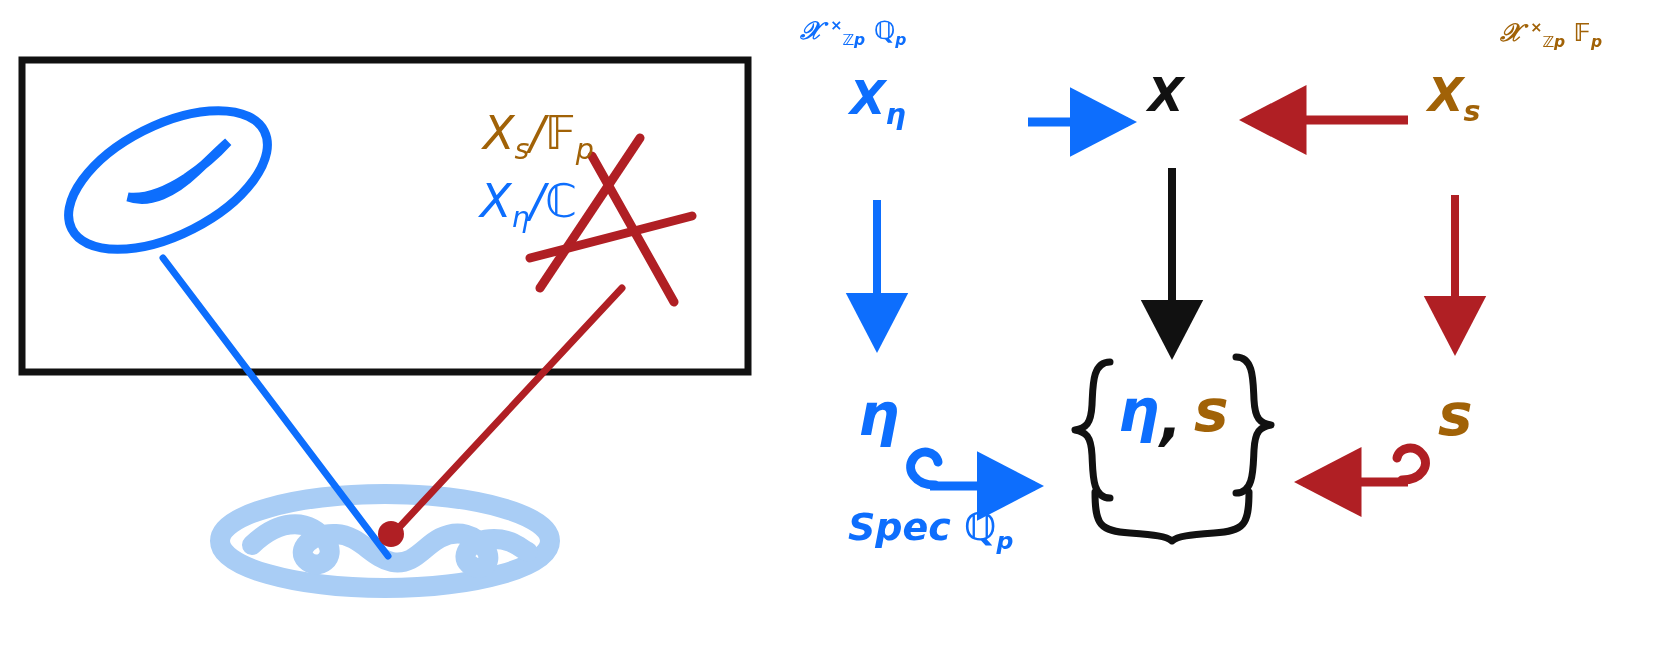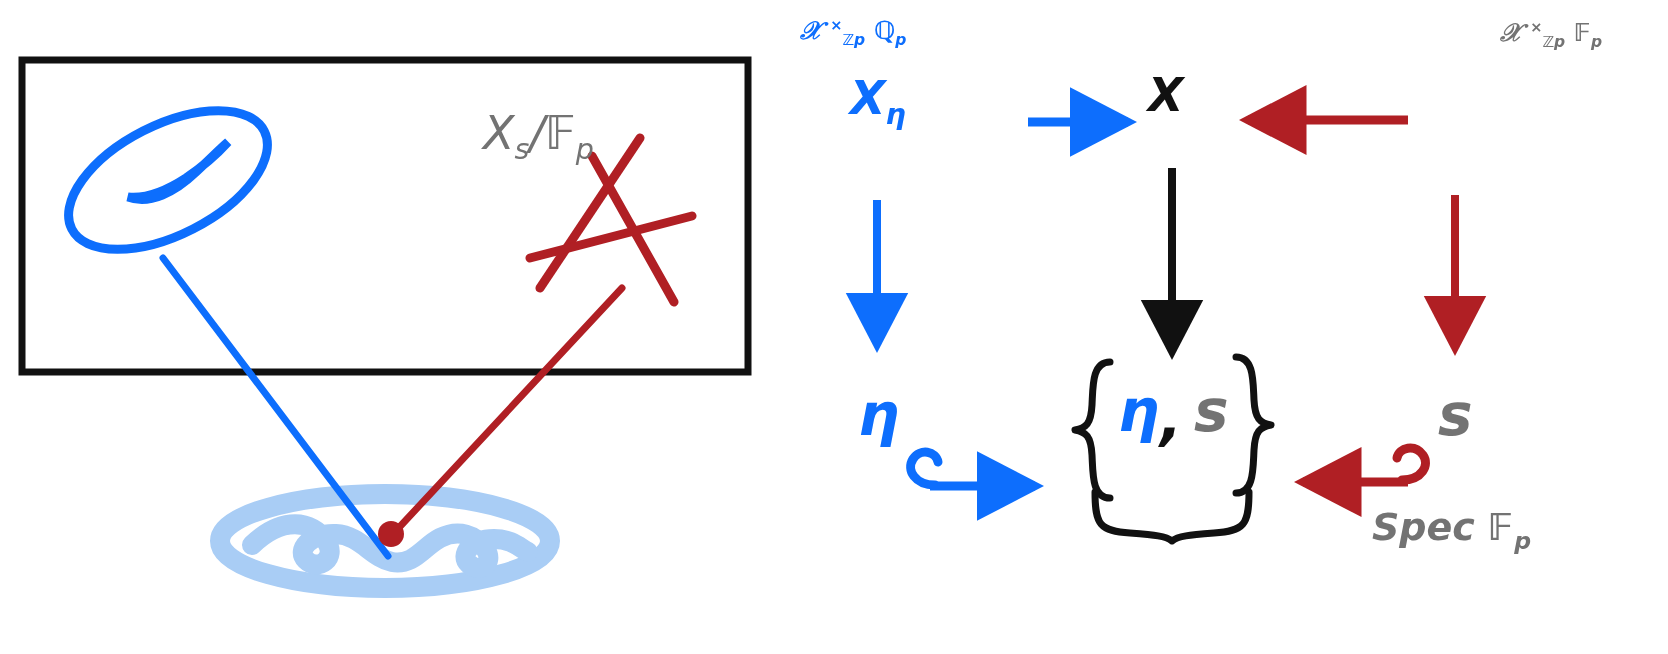--- a/index.html
+++ b/index.html
@@ -32,21 +32,21 @@
     font-family: "DejaVu Serif", serif;
     line-height: 1;
     user-select: none;
   }
   .hand {
     font-family: "DejaVu Sans", sans-serif;
     font-weight: 700;
     font-style: italic;
   }
   .blue   { color: #0d6efd; }
-  .red    { color: #737373; }
+  .red    { color: #a16207; }
   .black  { color: #111111; }
   .sub {
     font-size: 0.62em;
     vertical-align: sub;
     font-style: italic;
   }
   .supx {
     font-size: 0.58em;
     vertical-align: super;
   }
@@ -163,20 +163,23 @@
     <path d="M 1110 362 C 1092 362, 1093 386, 1092 405
              C 1091 424, 1086 428, 1075 430
              C 1086 432, 1091 436, 1092 455
              C 1093 474, 1092 498, 1110 498" fill="none" stroke="#111111" stroke-width="7" stroke-linecap="round" stroke-linejoin="round"></path>
     <path d="M 1236 357 C 1254 357, 1253 381, 1254 400
              C 1255 419, 1260 423, 1271 425
              C 1260 427, 1255 431, 1254 450
              C 1253 469, 1254 493, 1236 493" fill="none" stroke="#111111" stroke-width="7" stroke-linecap="round" stroke-linejoin="round"></path>
   </svg>
 
+  <div class="txt hand blue fiber-lbl" style="left:480px; top:178px;">
+    <span>X</span><span class="sub">η</span><span>/ℂ</span>
+  </div>
 
   <div class="txt hand red fiber-lbl" style="left:483px; top:110px;">
     <span>X</span><span class="sub">s</span><span>/𝔽</span><span class="sub">p</span>
   </div>
 
   <div class="txt hand blue small-ann" style="left:800px; top:18px;">
     <span>𝒳</span>&nbsp;<span class="supx">×</span><span class="sub">ℤp</span>&nbsp;<span>ℚ</span><span class="sub">p</span>
   </div>
 
   <div class="txt hand blue big-sym" style="left:850px; top:75px;">
@@ -184,38 +187,41 @@
   </div>
 
   <div class="txt hand black big-sym" style="left:1148px; top:72px;">
     <span>X</span>
   </div>
 
   <div class="txt hand red small-ann" style="left:1500px; top:20px;">
     <span>𝒳</span>&nbsp;<span class="supx">×</span><span class="sub">ℤp</span>&nbsp;<span>𝔽</span><span class="sub">p</span>
   </div>
 
+  <div class="txt hand red big-sym" style="left:1428px; top:72px;">
+    <span>X</span><span class="sub">s</span>
+  </div>
 
   <div class="txt hand blue mid-sym" style="left:858px; top:386px;">
     <span>η</span>
   </div>
 
   <div class="txt hand blue mid-sym" style="left:1118px; top:382px;">
     <span>η</span>
   </div>
   <div class="txt hand black mid-sym" style="left:1160px; top:390px;">
     <span>,</span>
   </div>
   <div class="txt hand red mid-sym" style="left:1194px; top:382px;">
     <span>s</span>
   </div>
 
   <div class="txt hand red mid-sym" style="left:1438px; top:386px;">
     <span>s</span>
   </div>
 
-
-
-  <div class="txt hand red base-lbl" style="left:1372px; top:508px;">
-    <span>Spec 𝔽</span><span class="sub">p</span>
-  </div>
+  <div class="txt hand blue base-lbl" style="left:848px; top:508px;">
+    <span>Spec ℚ</span><span class="sub">p</span>
+  </div>
+
+
 
 </div>
 
 </body></html>

